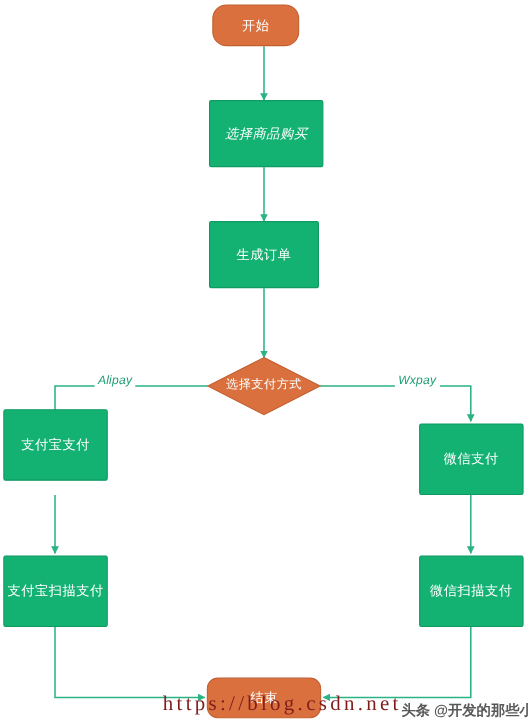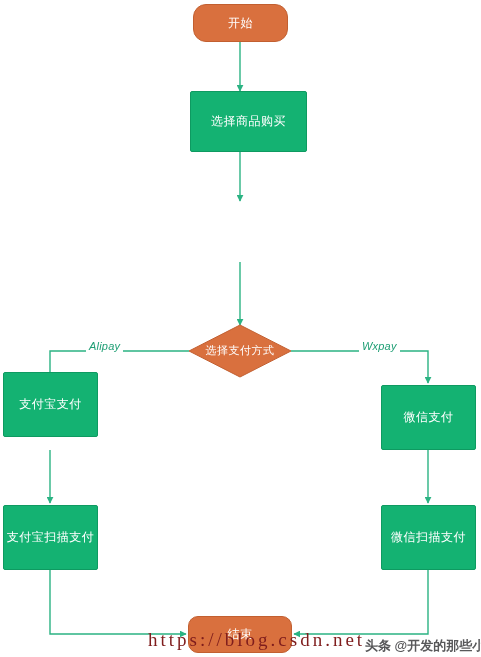--- a/index.html
+++ b/index.html
@@ -116,28 +116,31 @@
 
     <path d="M 428 450 L 428 503" stroke="#2bb383" stroke-width="1.4" fill="none" marker-end="url(#arrow)"></path>
 
     <path d="M 50 570 L 50 634 L 186 634" stroke="#2bb383" stroke-width="1.4" fill="none" marker-end="url(#arrow)"></path>
 
     <path d="M 428 570 L 428 634 L 294 634" stroke="#2bb383" stroke-width="1.4" fill="none" marker-end="url(#arrow)"></path>
 
     <polygon points="240,325 291,351 240,377 189,351" fill="#d9703e" stroke="#c25f30" stroke-width="1"></polygon>
   </svg>
 
-  <div class="node node-terminator" style="left:193px; top:4px; width:95px; height:38px;">
+  <div class="node node-terminator" style="left:193px; top:4px; width:79px; height:38px;">
     <span>开始</span>
   </div>
 
-  <div class="node node-process" style="left:190px; top:91px; width:117px; height:61px;">
+  <div class="node node-process" style="left:190px; top:91px; width:104px; height:61px;font-style:italic;">
     <span>选择商品购买</span>
   </div>
 
+  <div class="node node-process" style="left:190px; top:201px; width:100px; height:61px;">
+    <span>生成订单</span>
+  </div>
 
   <div class="node node-decision" style="left:180px; top:325px; width:120px; height:52px;">
     <span class="diamond-label">选择支付方式</span>
   </div>
 
   <div class="edge-label" style="left:86px; top:340px;">Alipay</div>
   <div class="edge-label" style="left:359px; top:340px;">Wxpay</div>
 
   <div class="node node-process" style="left:3px; top:372px; width:95px; height:65px;">
     <span>支付宝支付</span>

